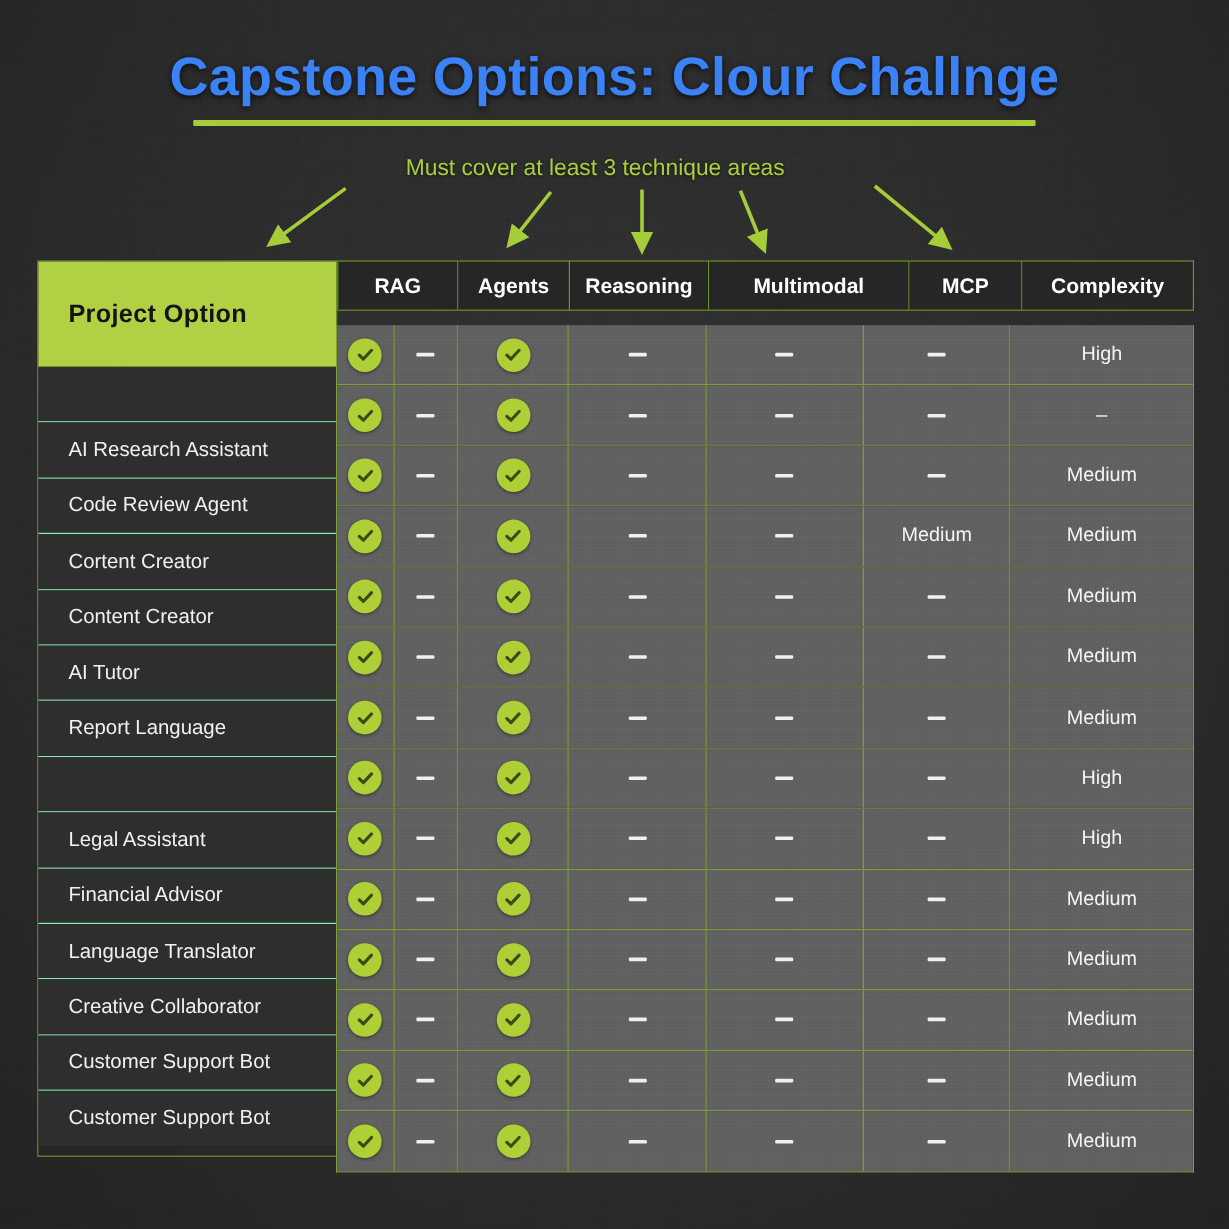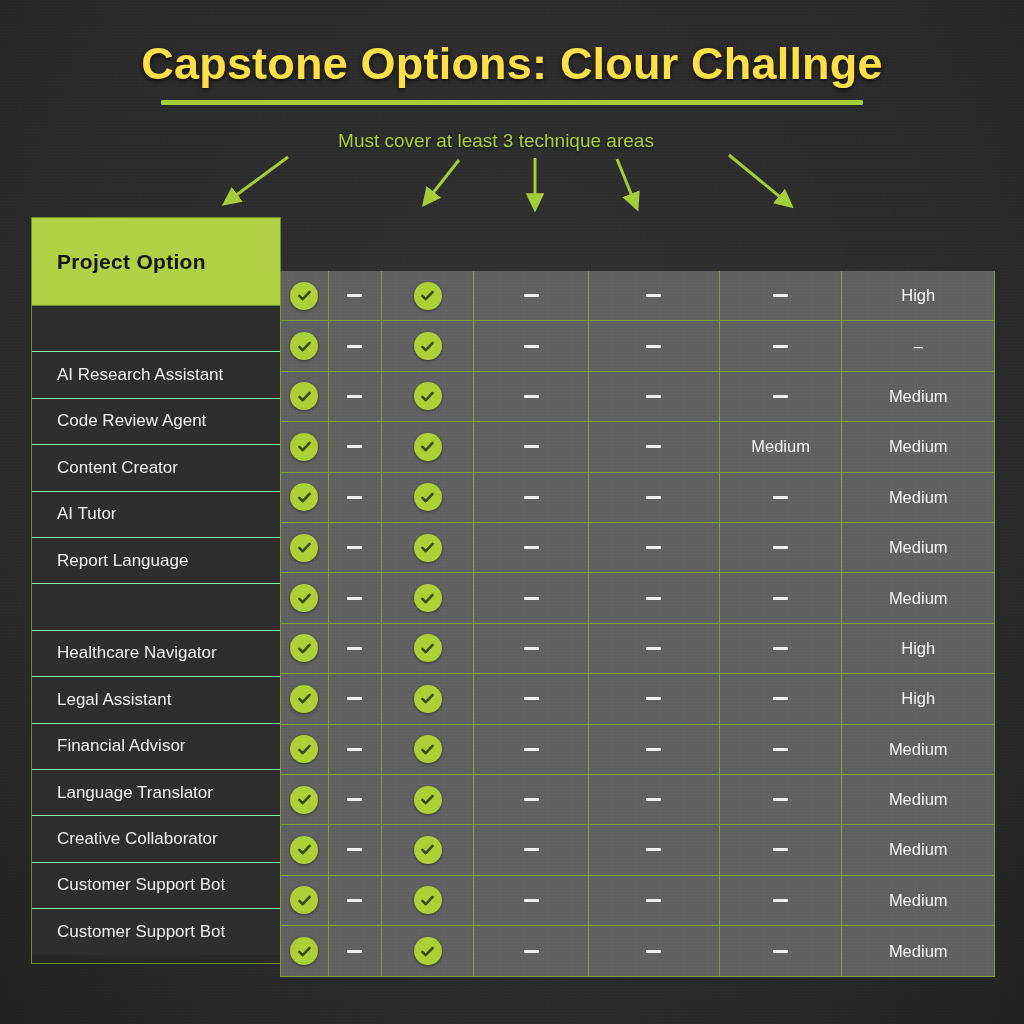--- a/index.html
+++ b/index.html
@@ -30,21 +30,21 @@
     position: absolute;
     top: 38px;
     left: 0;
     width: 1024px;
     text-align: center;
     z-index: 3;
   }
   .title {
     font-size: 45px;
     font-weight: bold;
-    color: #fde047;
+    color: #3b82f6;
     letter-spacing: 0.2px;
     text-shadow: 0 2px 5px rgba(0,0,0,0.75);
     white-space: nowrap;
   }
   .title-rule {
     margin: 10px auto 0 auto;
     width: 702px;
     height: 5px;
     background: #a4cd39;
     border-radius: 1px;
@@ -247,55 +247,75 @@
         <div class="label-cell">
           <span></span>
         </div>
         <div class="label-cell">
           <span>AI Research Assistant</span>
         </div>
         <div class="label-cell">
           <span>Code Review Agent</span>
         </div>
         <div class="label-cell">
+          <span>Cortent Creator</span>
+        </div>
+        <div class="label-cell">
           <span>Content Creator</span>
         </div>
         <div class="label-cell">
           <span>AI Tutor</span>
         </div>
         <div class="label-cell">
           <span>Report Language</span>
         </div>
         <div class="label-cell">
           <span></span>
         </div>
         <div class="label-cell">
-          <span>Healthcare Navigator</span>
-        </div>
-        <div class="label-cell">
           <span>Legal Assistant</span>
         </div>
         <div class="label-cell">
           <span>Financial Advisor</span>
         </div>
         <div class="label-cell">
           <span>Language Translator</span>
         </div>
         <div class="label-cell">
           <span>Creative Collaborator</span>
         </div>
         <div class="label-cell">
           <span>Customer Support Bot</span>
         </div>
         <div class="label-cell">
           <span>Customer Support Bot</span>
         </div>
       </div>
   </div>
 
+  <div class="head-strip" id="head-strip">
+      <div class="head-cell" style="width: 101px;">
+        <span>RAG</span>
+      </div>
+      <div class="head-cell" style="width: 93px;">
+        <span>Agents</span>
+      </div>
+      <div class="head-cell" style="width: 116px;">
+        <span>Reasoning</span>
+      </div>
+      <div class="head-cell" style="width: 167px;">
+        <span>Multimodal</span>
+      </div>
+      <div class="head-cell" style="width: 94px;">
+        <span>MCP</span>
+      </div>
+      <div class="head-cell" style="width: 143px;">
+        <span>Complexity</span>
+      </div>
+    </div>
 
   <div class="body-grid" id="body-grid">
       <div class="body-row">
         <div class="body-cell" style="width: 48px;">
           <span class="check">
             <svg width="17" height="17" viewBox="0 0 17 17" aria-hidden="true">
               <path d="M3.4 8.9 L6.8 12.2 L13.6 4.9" fill="none" stroke="#3b4a17" stroke-width="2.6" stroke-linecap="round" stroke-linejoin="round"></path>
             </svg>
           </span>
         </div>

